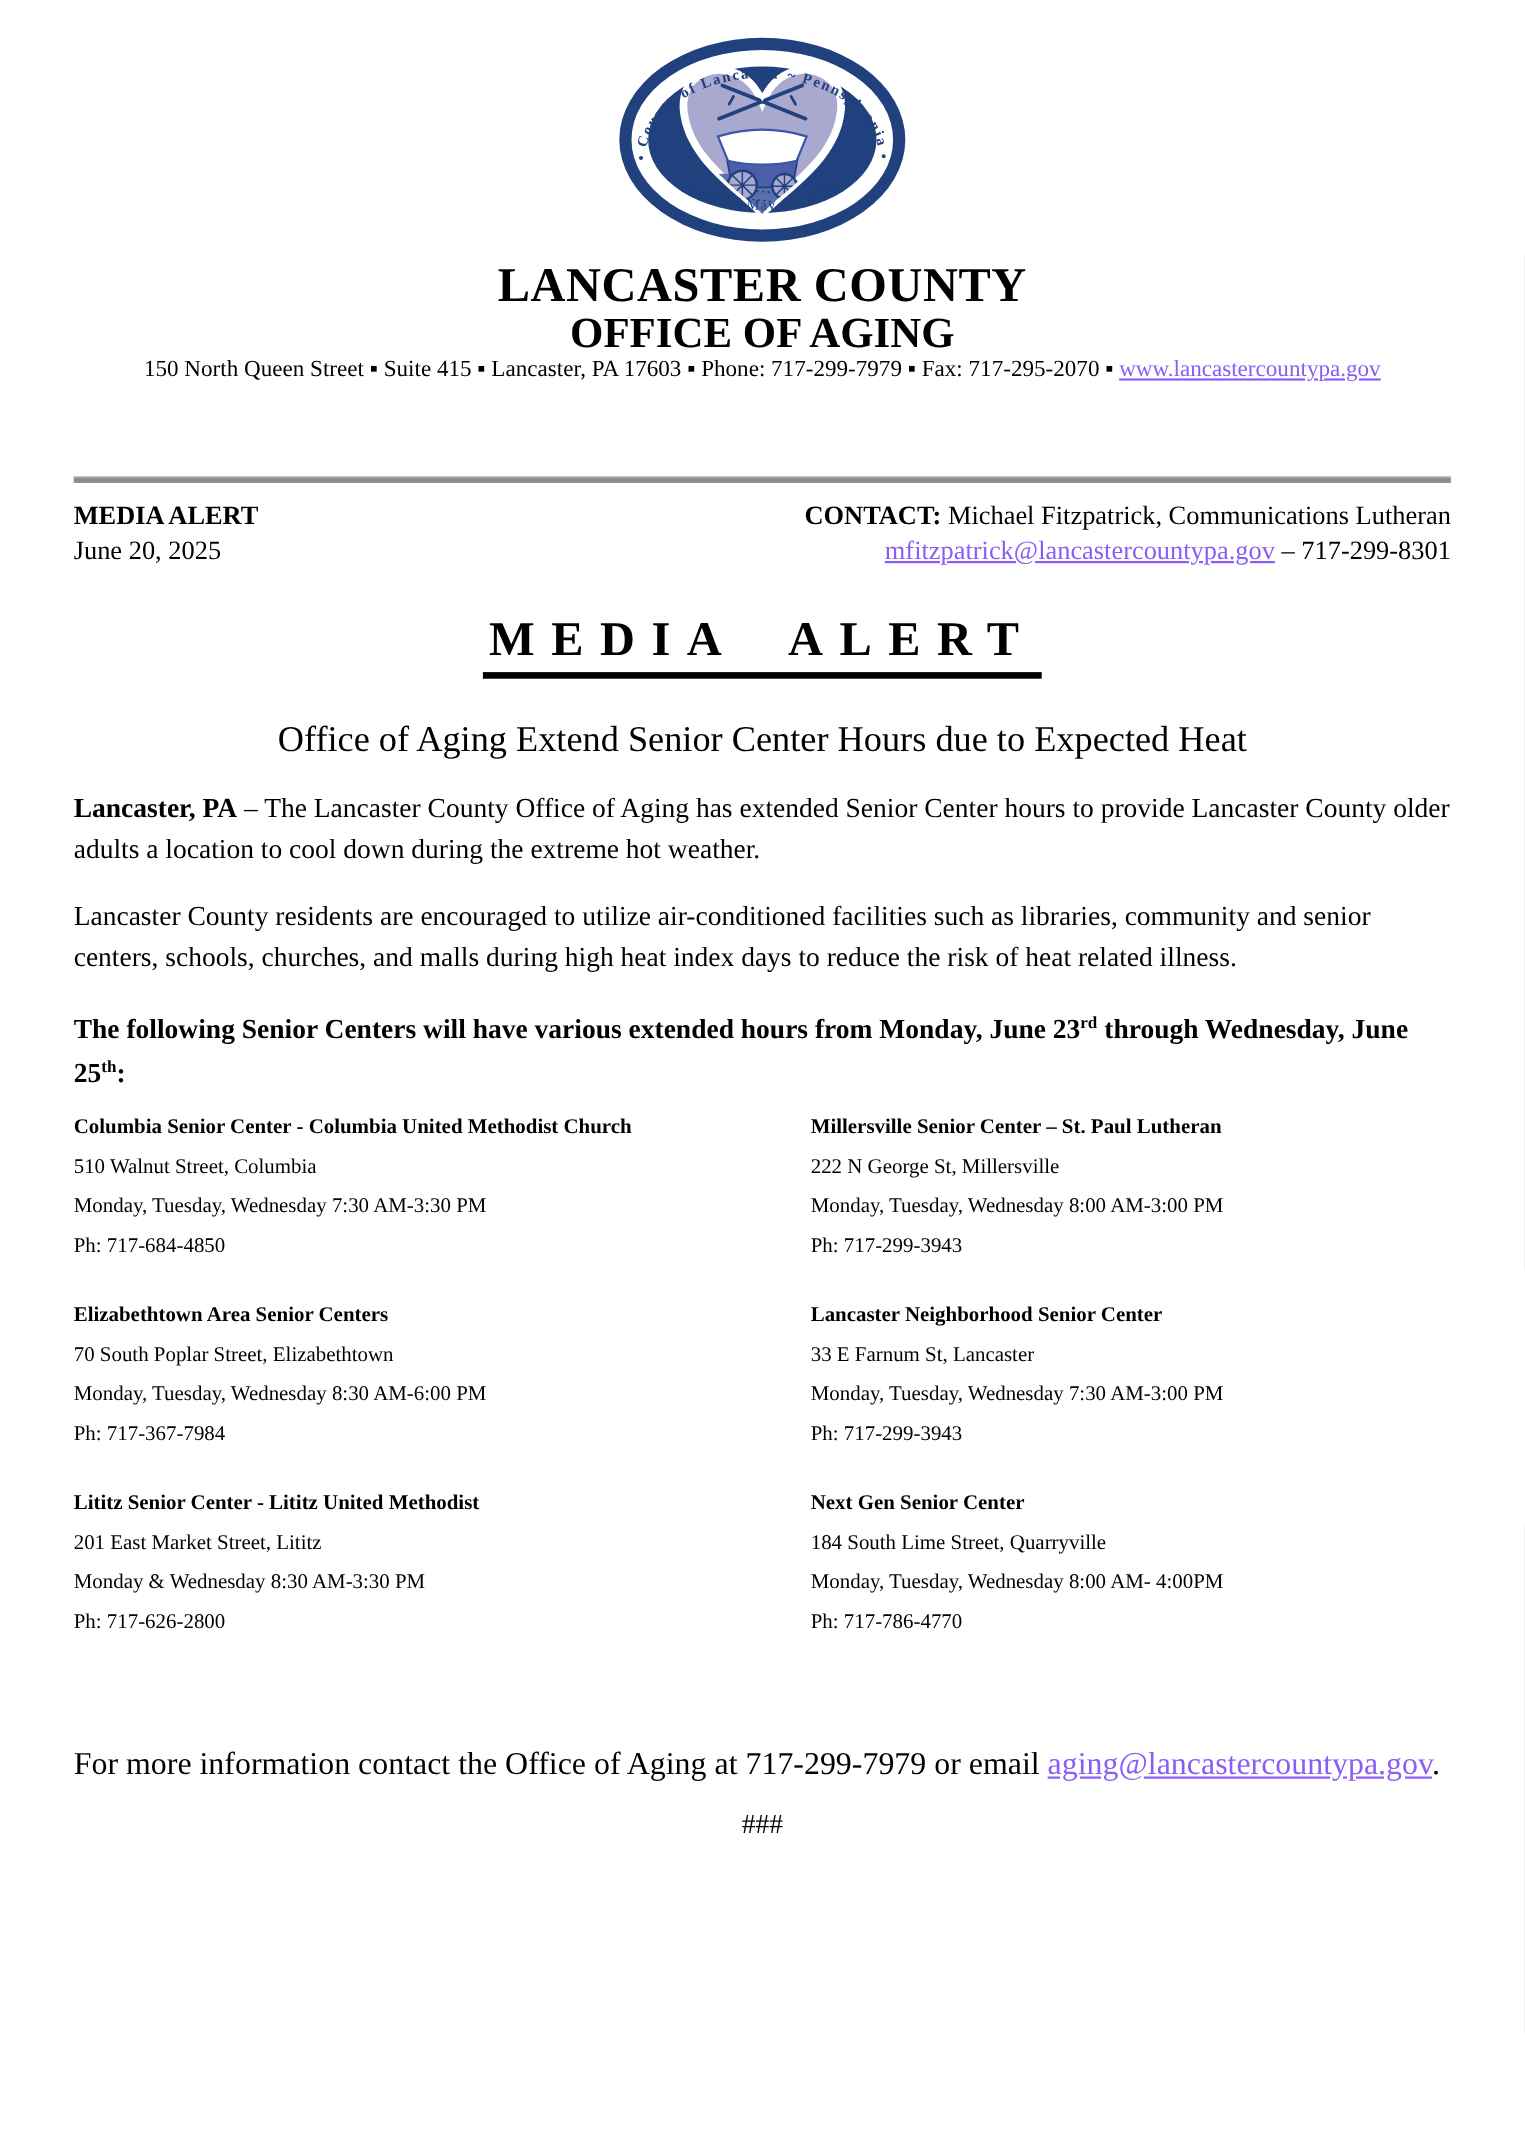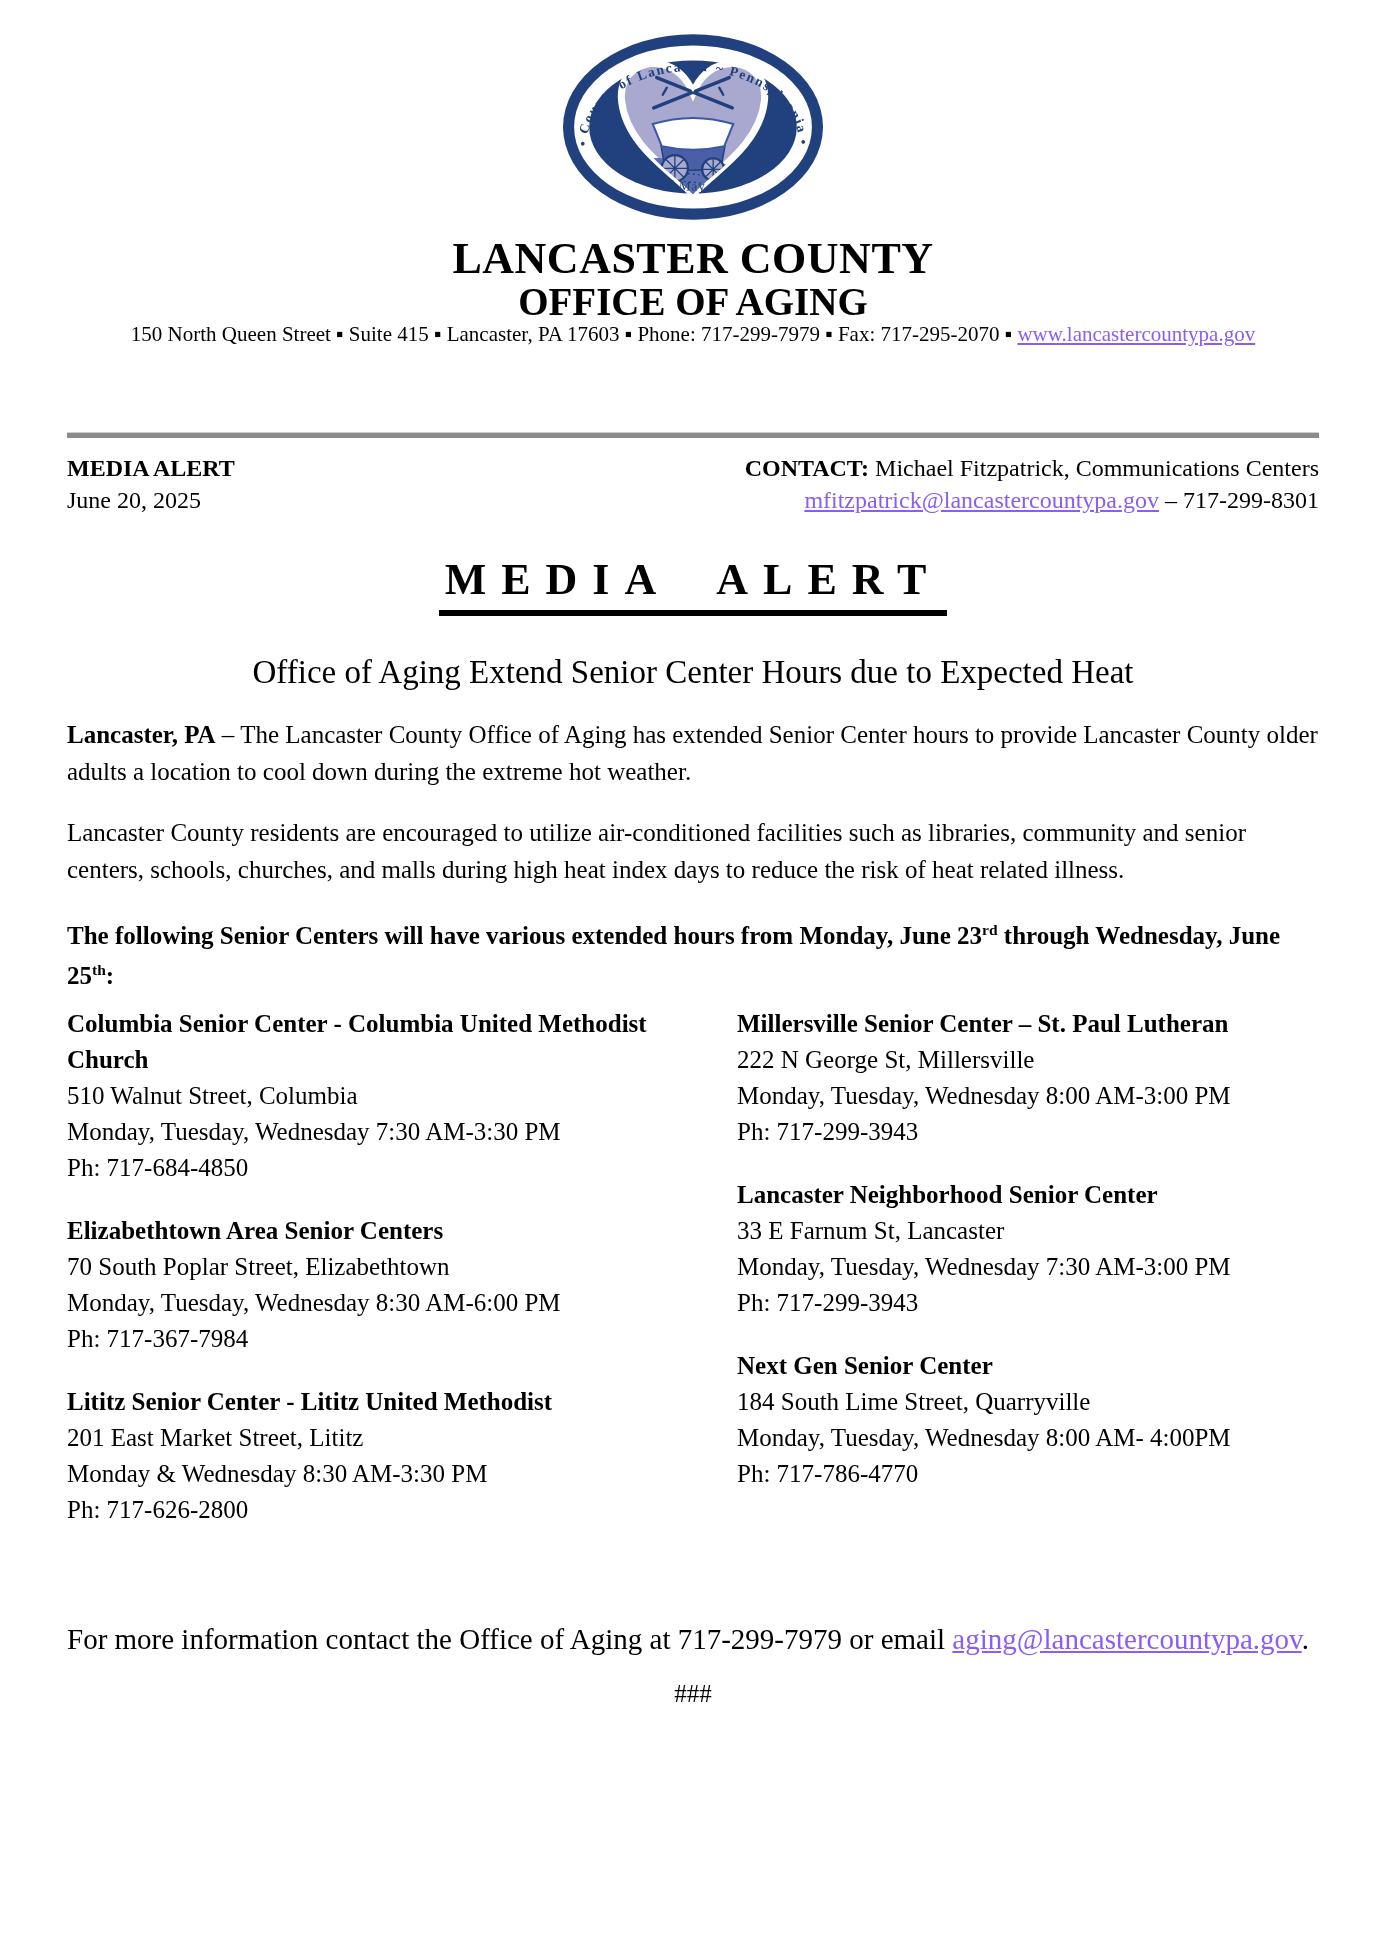--- a/index.html
+++ b/index.html
@@ -97,21 +97,21 @@
   }
   sup.sup { font-size: 0.62em; vertical-align: super; line-height: 0; text-align: center; }
 
   
   .columns {
     display: flex;
     margin-top: 10px;
   }
   .col-left { width: 630px; margin-right: 40px; flex: none; }
   .col-right { flex: 1; }
-  .center-entry { margin-bottom: 27px; font-size: 25px; line-height: 36px; }
+  .center-entry { margin-bottom: 27px; font-size: 19px; line-height: 36px; }
   .center-name { font-weight: bold; }
 
   
   .footer-line {
     font-size: 29px;
     line-height: 37px;
     margin-top: 66px;
   }
   .end-mark {
     text-align: center;
@@ -179,21 +179,21 @@
 
     <div class="divider"></div>
 
     <div class="meta-row">
       <div class="meta-left">
         <div class="bold">MEDIA ALERT</div>
         <div>June 20, 2025</div>
       </div>
       <div class="meta-right">
         <div>
-          <span class="bold">CONTACT:</span><span> Michael Fitzpatrick, Communications Centers</span>
+          <span class="bold">CONTACT:</span><span> Michael Fitzpatrick, Communications Lutheran</span>
         </div>
         <div>
           <a class="doc-link" href="#">mfitzpatrick@lancastercountypa.gov</a><span> – 717-299-8301</span>
         </div>
       </div>
     </div>
 
     <div class="headline-wrap">
       <span class="headline">MEDIA ALERT</span>
     </div>

